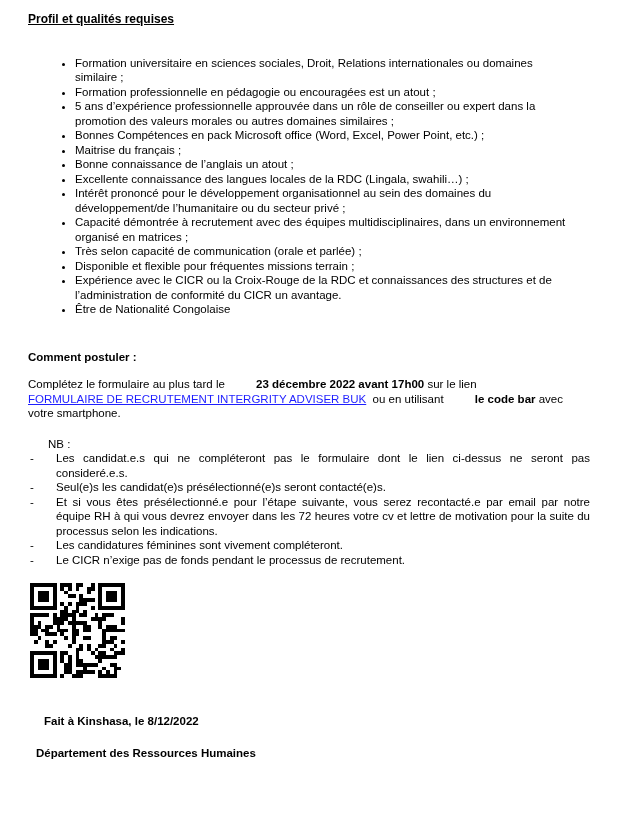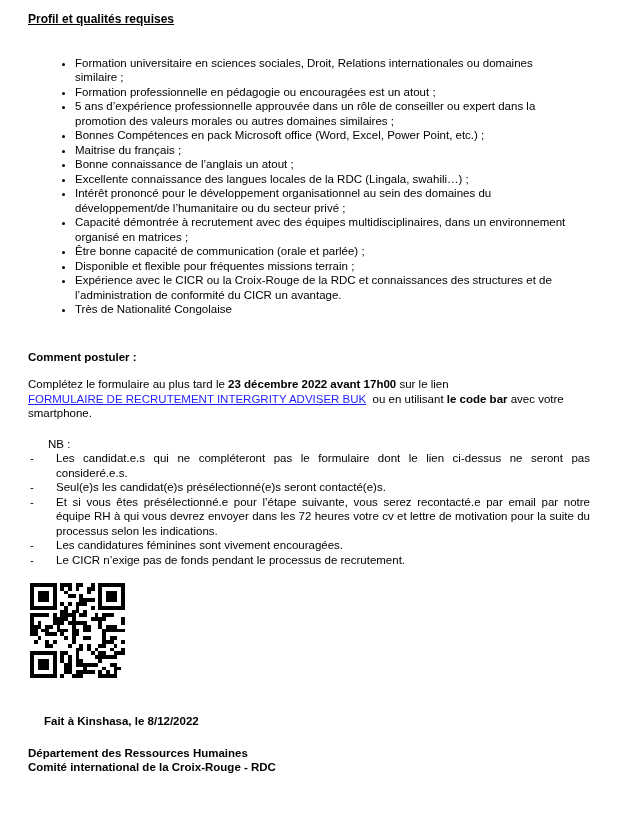--- a/index.html
+++ b/index.html
@@ -35,21 +35,21 @@
     margin: 0;
     padding: 0 0 0 0;
   }
   .apply-heading {
     font-weight: bold;
     margin: 33px 0 0 0;
   }
   .apply-paragraph {
     margin: 13px 0 0 0;
   }
-  .apply-paragraph b { font-weight: bold; }
+  .apply-paragraph b { font-weight: bold; margin-left: 28px; }
   a.form-link {
     color: #1f1fff;
     text-decoration: underline;
   }
   .nb-label {
     margin: 16px 0 0 0;
     padding-left: 20px;
   }
   ul.nb-list {
     margin: 0;
@@ -71,61 +71,61 @@
     margin: 16px 0 0 2px;
     width: 95px;
     height: 95px;
   }
   .footer-date {
     font-weight: bold;
     margin: 36px 0 0 16px;
   }
   .footer-dept {
     font-weight: bold;
-    margin: 17px 0 0 0;
+    margin: 17px 0 0 8px;
   }
   .footer-dept div { margin: 0; }
 </style>
 </head>
 <body>
 
 <div class="page">
 
   <div class="doc-title">Profil et qualités requises</div>
 
   <ul class="bullets">
     <li>Formation universitaire en sciences sociales, Droit, Relations internationales ou domaines similaire ;</li>
     <li>Formation professionnelle en pédagogie ou encouragées est un atout ;</li>
     <li>5 ans d’expérience professionnelle approuvée dans un rôle de conseiller ou expert dans la promotion des valeurs morales ou autres domaines similaires ;</li>
     <li>Bonnes Compétences en pack Microsoft office (Word, Excel, Power Point, etc.) ;</li>
     <li>Maitrise du français ;</li>
     <li>Bonne connaissance de l’anglais un atout ;</li>
     <li>Excellente connaissance des langues locales de la RDC (Lingala, swahili…) ;</li>
     <li>Intérêt prononcé pour le développement organisationnel au sein des domaines du développement/de l’humanitaire ou du secteur privé ;</li>
     <li>Capacité démontrée à recrutement avec des équipes multidisciplinaires, dans un environnement organisé en matrices ;</li>
-    <li>Être bonne capacité de communication (orale et parlée) ;</li>
+    <li>Très selon capacité de communication (orale et parlée) ;</li>
     <li>Disponible et flexible pour fréquentes missions terrain ;</li>
     <li>Expérience avec le CICR ou la Croix-Rouge de la RDC et connaissances des structures et de l’administration de conformité du CICR un avantage.</li>
-    <li>Très de Nationalité Congolaise</li>
+    <li>Être de Nationalité Congolaise</li>
   </ul>
 
   <div class="apply-heading">Comment postuler :</div>
 
   <div class="apply-paragraph">
     <span>Complétez le formulaire au plus tard le </span><b>23 décembre 2022 avant 17h00</b><span> sur le lien</span><br>
     <a class="form-link" href="#">FORMULAIRE DE RECRUTEMENT INTERGRITY ADVISER BUK</a><span>&nbsp; ou en utilisant </span><b>le code bar</b><span> avec votre smartphone.</span>
   </div>
 
   <div class="nb-label">NB :</div>
 
   <ul class="nb-list">
     <li>Les candidat.e.s qui ne compléteront pas le formulaire dont le lien ci-dessus ne seront pas consideré.e.s.</li>
     <li>Seul(e)s les candidat(e)s présélectionné(e)s seront contacté(e)s.</li>
     <li>Et si vous êtes présélectionné.e pour l’étape suivante, vous serez recontacté.e par email par notre équipe RH à qui vous devrez envoyer dans les 72 heures votre cv et lettre de motivation pour la suite du processus selon les indications.</li>
-    <li>Les candidatures féminines sont vivement encouragées.</li>
+    <li>Les candidatures féminines sont vivement compléteront.</li>
     <li>Le CICR n’exige pas de fonds pendant le processus de recrutement.</li>
   </ul>
 
   <div class="qr-wrap"><svg width="95" height="95" viewBox="0 0 95 95" fill="#000000" shape-rendering="crispEdges" role="img">
         <rect x="0.00" y="0.00" width="3.85" height="3.85"></rect>
         <rect x="3.80" y="0.00" width="3.85" height="3.85"></rect>
         <rect x="7.60" y="0.00" width="3.85" height="3.85"></rect>
         <rect x="11.40" y="0.00" width="3.85" height="3.85"></rect>
         <rect x="15.20" y="0.00" width="3.85" height="3.85"></rect>
         <rect x="19.00" y="0.00" width="3.85" height="3.85"></rect>
@@ -420,16 +420,15 @@
         <rect x="72.20" y="91.20" width="3.85" height="3.85"></rect>
         <rect x="76.00" y="91.20" width="3.85" height="3.85"></rect>
         <rect x="79.80" y="91.20" width="3.85" height="3.85"></rect>
         <rect x="83.60" y="91.20" width="3.85" height="3.85"></rect>
       </svg></div>
 
   <div class="footer-date">Fait à Kinshasa, le 8/12/2022</div>
 
   <div class="footer-dept">
     <div>Département des Ressources Humaines</div>
-    <div>Comité international de la Croix-Rouge - RDC</div>
   </div>
 
 </div>
 
 </body></html>

